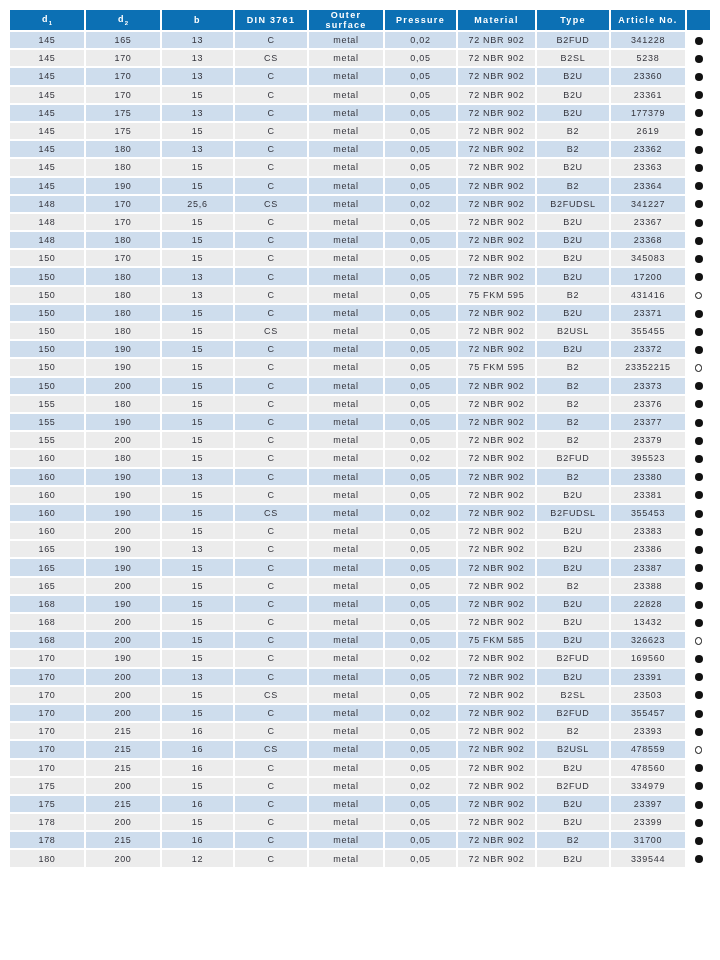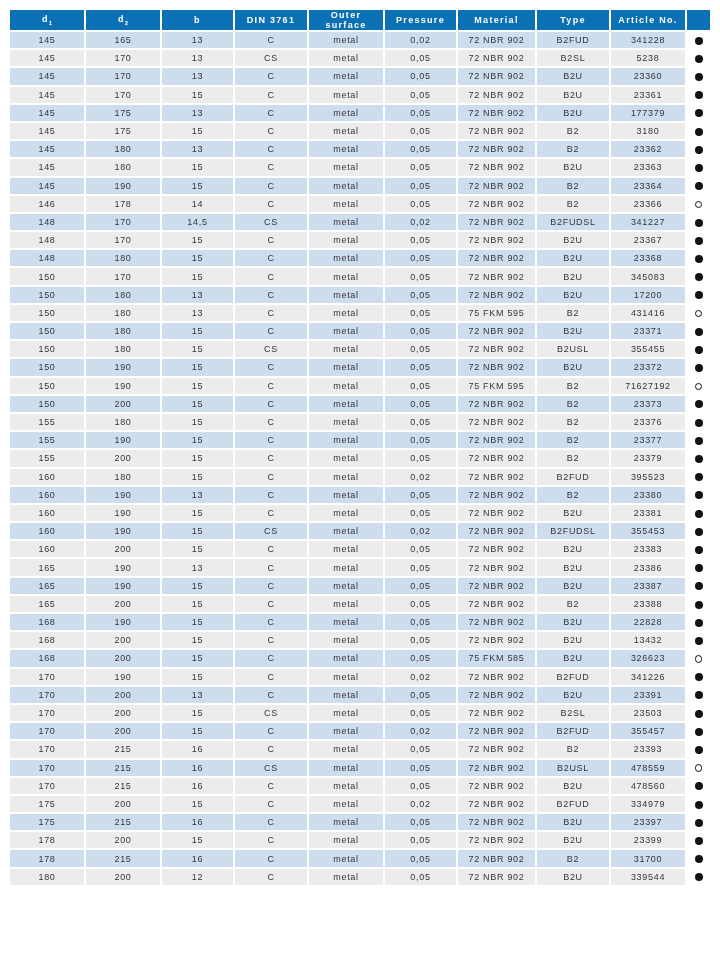--- a/index.html
+++ b/index.html
@@ -164,21 +164,21 @@
         </tr>
         <tr class="row-gray">
           <td>145</td>
           <td>175</td>
           <td>15</td>
           <td>C</td>
           <td>metal</td>
           <td>0,05</td>
           <td>72 NBR 902</td>
           <td>B2</td>
-          <td>3180</td>
+          <td>2619</td>
           <td class="dot-cell"><span class="dot filled"></span></td>
         </tr>
         <tr class="row-blue">
           <td>145</td>
           <td>180</td>
           <td>13</td>
           <td>C</td>
           <td>metal</td>
           <td>0,05</td>
           <td>72 NBR 902</td>
@@ -203,36 +203,24 @@
           <td>190</td>
           <td>15</td>
           <td>C</td>
           <td>metal</td>
           <td>0,05</td>
           <td>72 NBR 902</td>
           <td>B2</td>
           <td>23364</td>
           <td class="dot-cell"><span class="dot filled"></span></td>
         </tr>
-        <tr class="row-gray">
-          <td>146</td>
-          <td>178</td>
-          <td>14</td>
-          <td>C</td>
-          <td>metal</td>
-          <td>0,05</td>
-          <td>72 NBR 902</td>
-          <td>B2</td>
-          <td>23366</td>
-          <td class="dot-cell"><span class="dot open"></span></td>
-        </tr>
         <tr class="row-blue">
           <td>148</td>
           <td>170</td>
-          <td>14,5</td>
+          <td>25,6</td>
           <td>CS</td>
           <td>metal</td>
           <td>0,02</td>
           <td>72 NBR 902</td>
           <td>B2FUDSL</td>
           <td>341227</td>
           <td class="dot-cell"><span class="dot filled"></span></td>
         </tr>
         <tr class="row-gray">
           <td>148</td>
@@ -332,21 +320,21 @@
         </tr>
         <tr class="row-gray">
           <td>150</td>
           <td>190</td>
           <td>15</td>
           <td>C</td>
           <td>metal</td>
           <td>0,05</td>
           <td>75 FKM 595</td>
           <td>B2</td>
-          <td>71627192</td>
+          <td>23352215</td>
           <td class="dot-cell"><span class="dot open"></span></td>
         </tr>
         <tr class="row-blue">
           <td>150</td>
           <td>200</td>
           <td>15</td>
           <td>C</td>
           <td>metal</td>
           <td>0,05</td>
           <td>72 NBR 902</td>
@@ -524,21 +512,21 @@
         </tr>
         <tr class="row-gray">
           <td>170</td>
           <td>190</td>
           <td>15</td>
           <td>C</td>
           <td>metal</td>
           <td>0,02</td>
           <td>72 NBR 902</td>
           <td>B2FUD</td>
-          <td>341226</td>
+          <td>169560</td>
           <td class="dot-cell"><span class="dot filled"></span></td>
         </tr>
         <tr class="row-blue">
           <td>170</td>
           <td>200</td>
           <td>13</td>
           <td>C</td>
           <td>metal</td>
           <td>0,05</td>
           <td>72 NBR 902</td>

